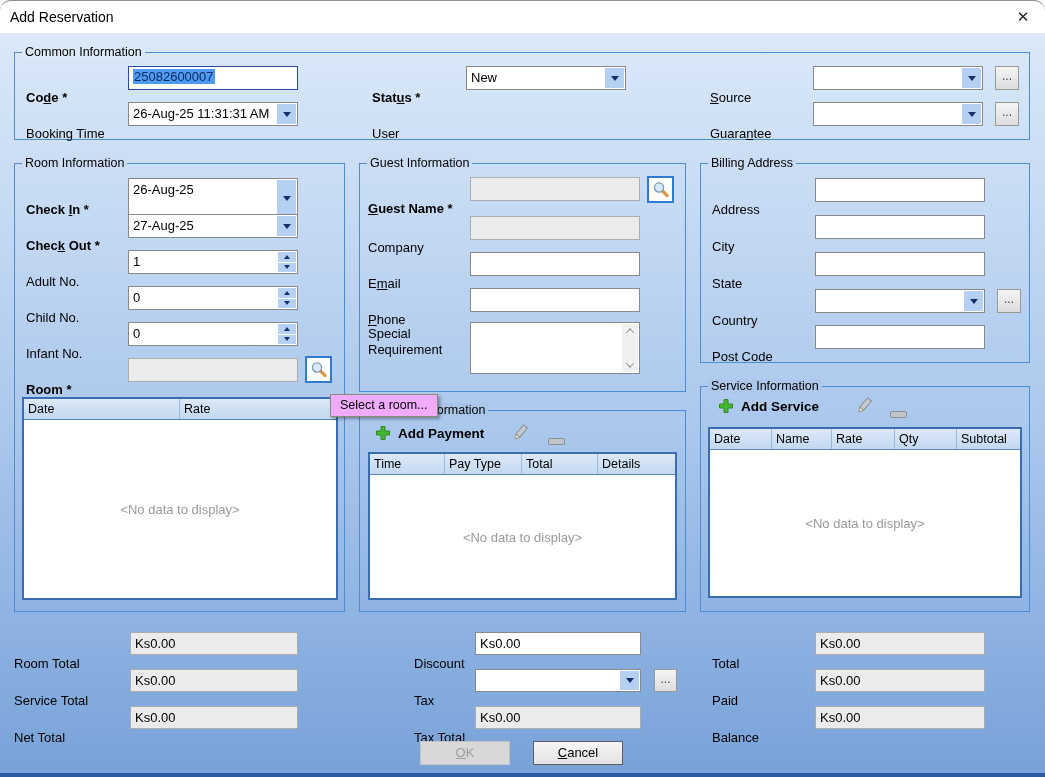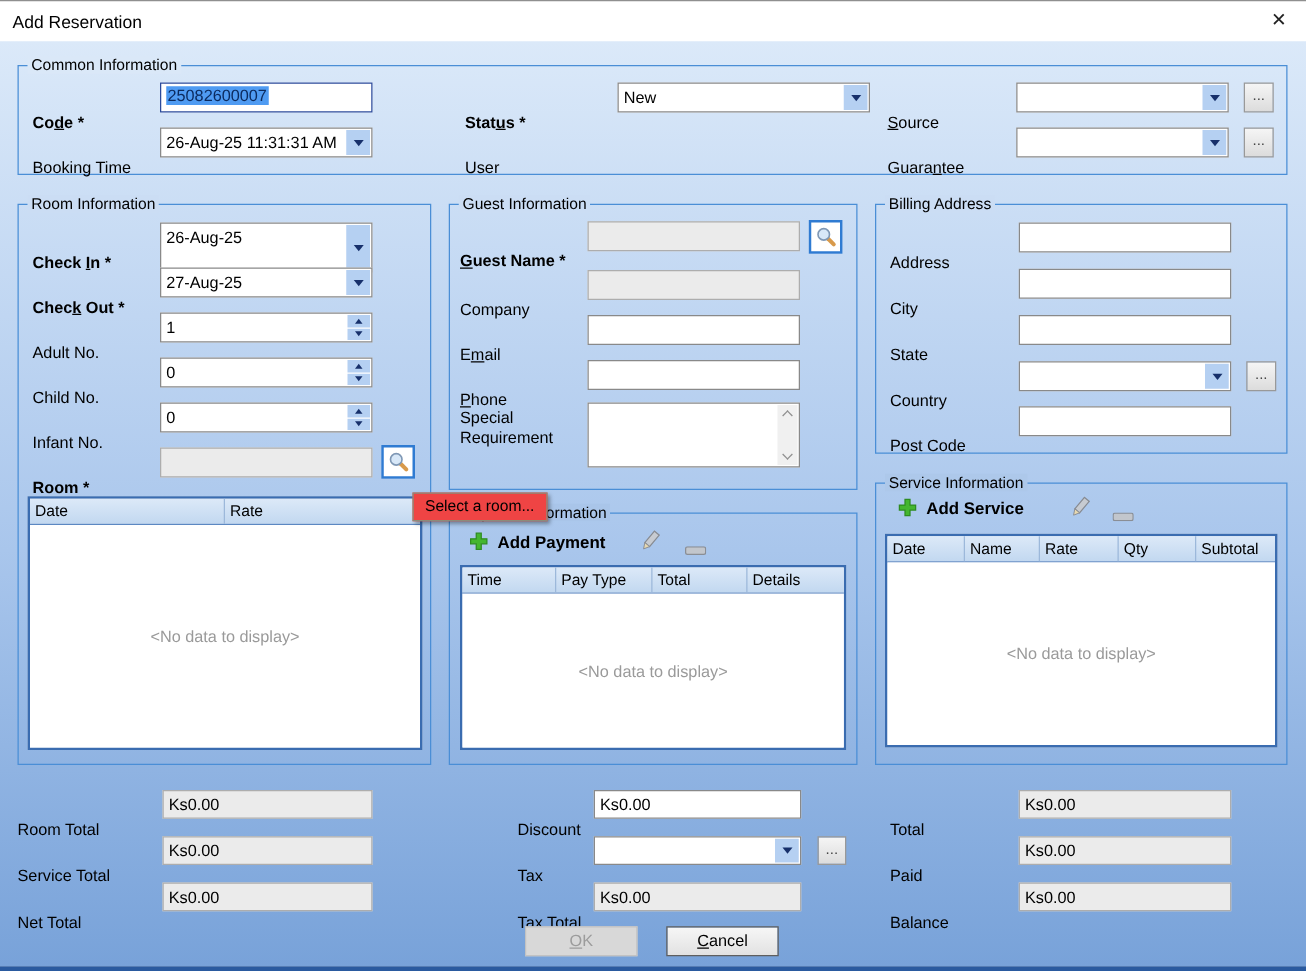--- a/index.html
+++ b/index.html
@@ -1,19 +1,19 @@
 <!DOCTYPE html>
 <html><head>
 <meta charset="utf-8">
 <style>
   * { margin:0; padding:0; box-sizing:border-box; }
   html,body { background:#fff; }
   body { font-family:"Liberation Sans",sans-serif; }
   .dialog { position:relative; width:1045px; height:777px; overflow:hidden; background:#fff; }
-  .titlebar { position:absolute; left:0; top:0; width:1045px; height:33px; background:#ffffff; border-top:1px solid #8f8f8f; }
+  .titlebar { position:absolute; left:0; top:0; width:1045px; height:33px; background:#ffffff; border-top:1px solid #8f8f8f;border-radius:11px; }
   .title { position:absolute; left:10px; top:0; line-height:32px; font-size:14px; color:#000; }
   .close { position:absolute; right:0; top:0; width:44px; height:33px; text-align:center; line-height:31px; font-size:15px; color:#222; cursor:pointer; }
   .bodybg { position:absolute; left:0; top:33px; width:1045px; height:744px;
             background:linear-gradient(180deg,#dbe9f9 0%,#a9c6ec 55%,#78a2d9 100%);
             border-bottom:4px solid #2a5a9f; }
   .group { position:absolute; border:1px solid #4a8ed6; }
   .legend { position:absolute; font-size:12.5px; color:#000; padding:0 3px; line-height:14px; z-index:2; white-space:nowrap; }
   .lg-common { background:#dae8f8; }
   .lg-mid { background:#cbddf4; }
   .lg-service { background:#adc8ea; }
@@ -43,21 +43,21 @@
   .gcol.last { border-right:none; flex:1; }
   .gbody { flex:1; position:relative; background:#fff; }
   .nodata { position:absolute; left:0; right:0; top:50%; transform:translateY(-50%); text-align:center; color:#9a9a9a; font-size:13px; }
   .addbtn { position:absolute; display:flex; align-items:center; gap:7px; cursor:pointer; font-weight:bold; font-size:13.5px; color:#000; }
   .iconbtn { position:absolute; cursor:pointer; }
   .ta { position:absolute; background:#fff; border:1px solid #898989; }
   .sbar { position:absolute; right:1px; top:1px; bottom:1px; width:16px; background:#f0f0f0; display:flex; flex-direction:column; justify-content:space-between; align-items:center; padding:4px 0; }
   .chev { width:6px; height:6px; border-right:1.7px solid #8f8f8f; border-bottom:1.7px solid #8f8f8f; }
   .chev.up { transform:rotate(-135deg) translate(-1px,-1px); }
   .chev.down { transform:rotate(45deg) translate(-1px,-1px); }
-  .tooltip { position:absolute; left:330px; top:394px; background:#ef4444; border:1px solid #8c8c7a; box-shadow:2px 2px 3px rgba(0,0,0,0.35); font-size:12.5px; padding:3px 9px 4px 9px; z-index:60; white-space:nowrap; color:#000; }
+  .tooltip { position:absolute; left:330px; top:394px; background:#f0abfc; border:1px solid #8c8c7a; box-shadow:2px 2px 3px rgba(0,0,0,0.35); font-size:12.5px; padding:3px 9px 4px 9px; z-index:60; white-space:nowrap; color:#000; }
   .btn { position:absolute; width:90px; height:24px; font-size:13px; text-align:center; line-height:22px; }
   .btn.okd { background:#d8d8d8; border:1px solid #c2c2c2; color:#9c9c9c; }
   .btn.cnl { background:linear-gradient(#f6f6f6,#e2e2e2); border:1px solid #5f5f5f; color:#000; cursor:pointer; }
 </style>
 </head>
 <body>
 
 <div class="dialog">
 
   <div class="titlebar">
@@ -75,21 +75,21 @@
 
   <div class="lbl" style="left:26px;top:102px">Booking Time</div>
   <div class="combo" style="left:128px;top:102px;width:170px;height:24px">
     <span class="cv">26-Aug-25 11:31:31 AM</span>
     <span class="cbtn">
         <span class="tri-down"></span>
       </span>
   </div>
 
   <div class="lbl b" style="left:372px;top:66px"><span>Stat</span><span class="mn">u</span><span>s *</span></div>
-  <div class="combo" style="left:494px;top:66px;width:202px;height:24px">
+  <div class="combo" style="left:466px;top:66px;width:160px;height:24px">
     <span class="cv">New</span>
     <span class="cbtn">
         <span class="tri-down"></span>
       </span>
   </div>
 
   <div class="lbl" style="left:372px;top:102px">User</div>
 
   <div class="lbl" style="left:710px;top:66px"><span></span><span class="mn">S</span><span>ource</span></div>
   <div class="combo" style="left:813px;top:66px;width:170px;height:24px">

